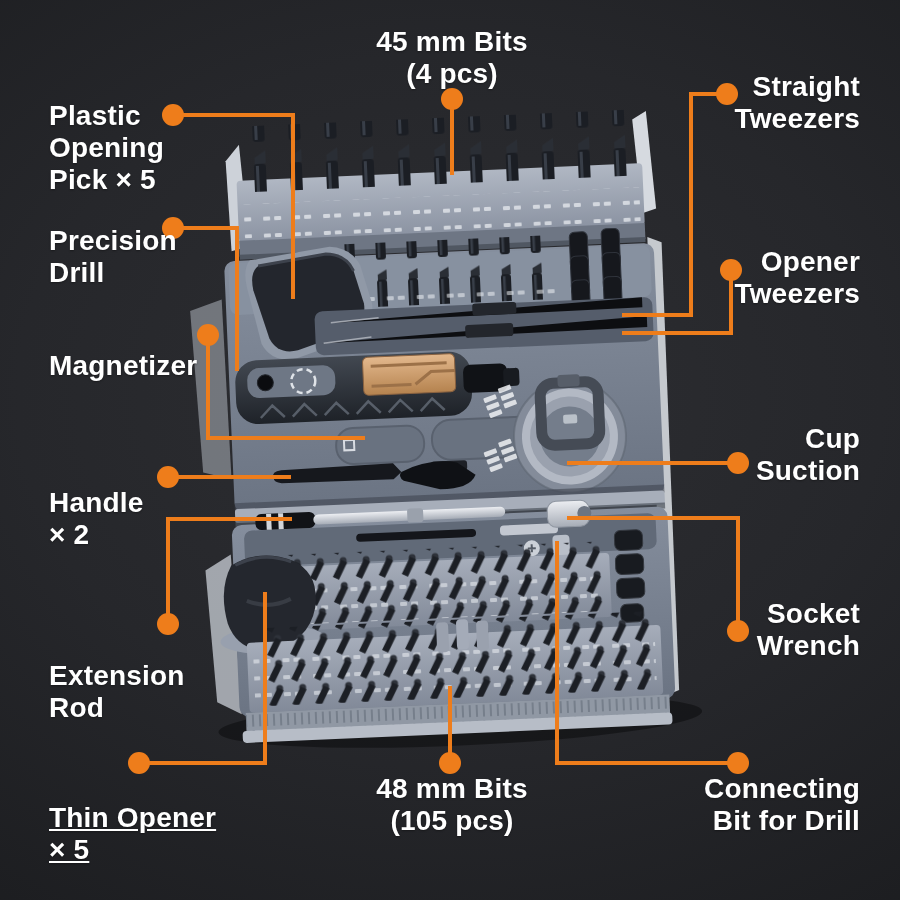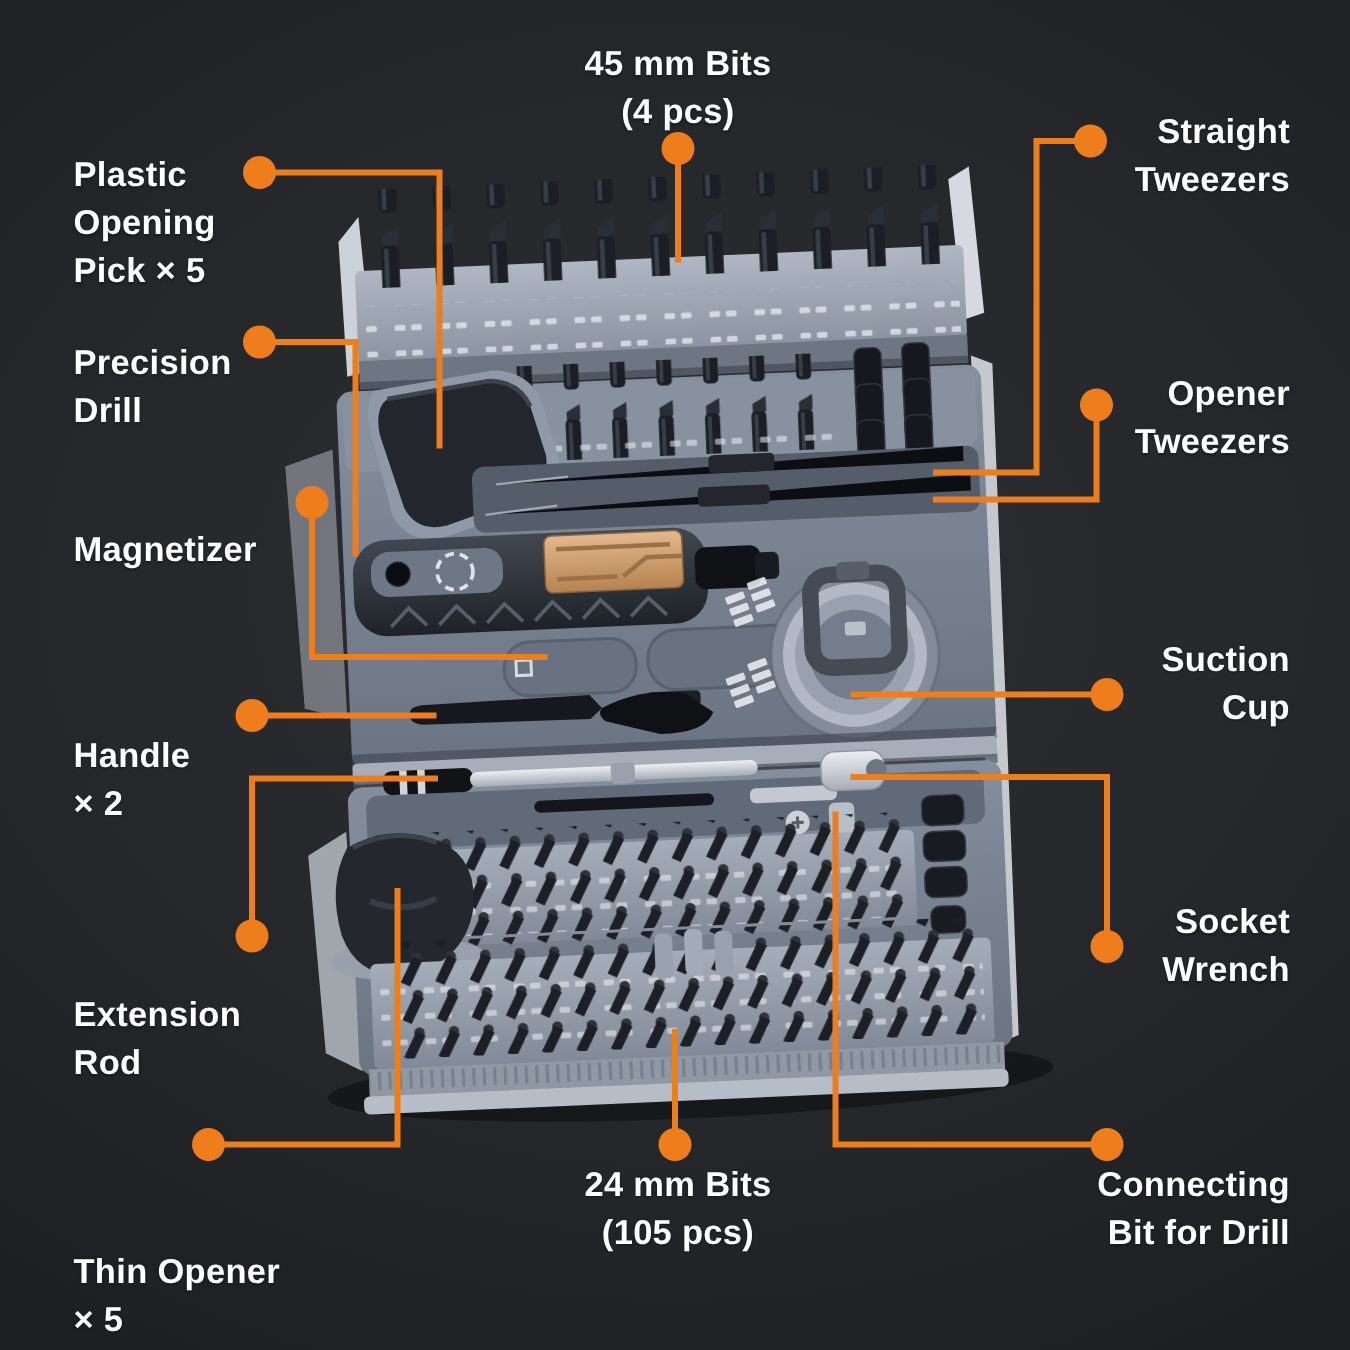--- a/index.html
+++ b/index.html
@@ -5,35 +5,35 @@
   html,body{margin:0;padding:0;background:#101114;}
   .stage{
     position:relative;width:900px;height:900px;overflow:hidden;
     background:radial-gradient(120% 95% at 50% 44%, #2d2e32 0%, #26272b 40%, #1c1d20 75%, #141518 100%);
     font-family:"Liberation Sans", sans-serif;
   }
   svg.scene{position:absolute;left:0;top:0;z-index:1;}
   .labels{position:absolute;inset:0;z-index:3;}
   .callout{
     position:absolute;color:#ffffff;
-    font-weight:700;font-size:23px;line-height:32px;letter-spacing:.2px;
+    font-weight:700;font-size:28px;line-height:32px;letter-spacing:.2px;
     text-shadow:0 1px 2px rgba(0,0,0,.35);
     white-space:nowrap;
   }
   .callout span{display:block;}
   .align-left{text-align:left;margin-top:29px;}
   .align-right{text-align:right;}
   .align-center{text-align:center;transform:translateX(-50%);}
   #c-bits45{left:452px;top:26px;}
   #c-pick{left:49px;top:71px;}
   #c-handle{left:49px;top:196px;}
   #c-magnetizer{left:49px;top:321px;}
   #c-spudger{left:49px;top:458px;}
   #c-rod{left:49px;top:631px;}
-  #c-opener{left:49px;top:802px;}
+  #c-opener{left:49px;top:773px;text-decoration:underline;}
   #c-bits28{left:452px;top:773px;}
   #c-straight{right:40px;top:71px;}
   #c-pointed{right:40px;top:246px;}
   #c-suction{right:40px;top:423px;}
   #c-socket{right:40px;top:598px;}
   #c-connecting{right:40px;top:773px;}
 </style>
 </head>
 <body>
 
@@ -341,34 +341,34 @@
     </div>
     <div id="c-rod" class="callout align-left">
       <span>Extension</span>
       <span>Rod</span>
     </div>
     <div id="c-opener" class="callout align-left">
       <span>Thin Opener</span>
       <span>× 5</span>
     </div>
     <div id="c-bits28" class="callout align-center">
-      <span>24 mm Bits</span>
+      <span>48 mm Bits</span>
       <span>(105 pcs)</span>
     </div>
     <div id="c-straight" class="callout align-right">
       <span>Straight</span>
       <span>Tweezers</span>
     </div>
     <div id="c-pointed" class="callout align-right">
       <span>Opener</span>
       <span>Tweezers</span>
     </div>
     <div id="c-suction" class="callout align-right">
+      <span>Cup</span>
       <span>Suction</span>
-      <span>Cup</span>
     </div>
     <div id="c-socket" class="callout align-right">
       <span>Socket</span>
       <span>Wrench</span>
     </div>
     <div id="c-connecting" class="callout align-right">
       <span>Connecting</span>
       <span>Bit for Drill</span>
     </div>
   </div>

